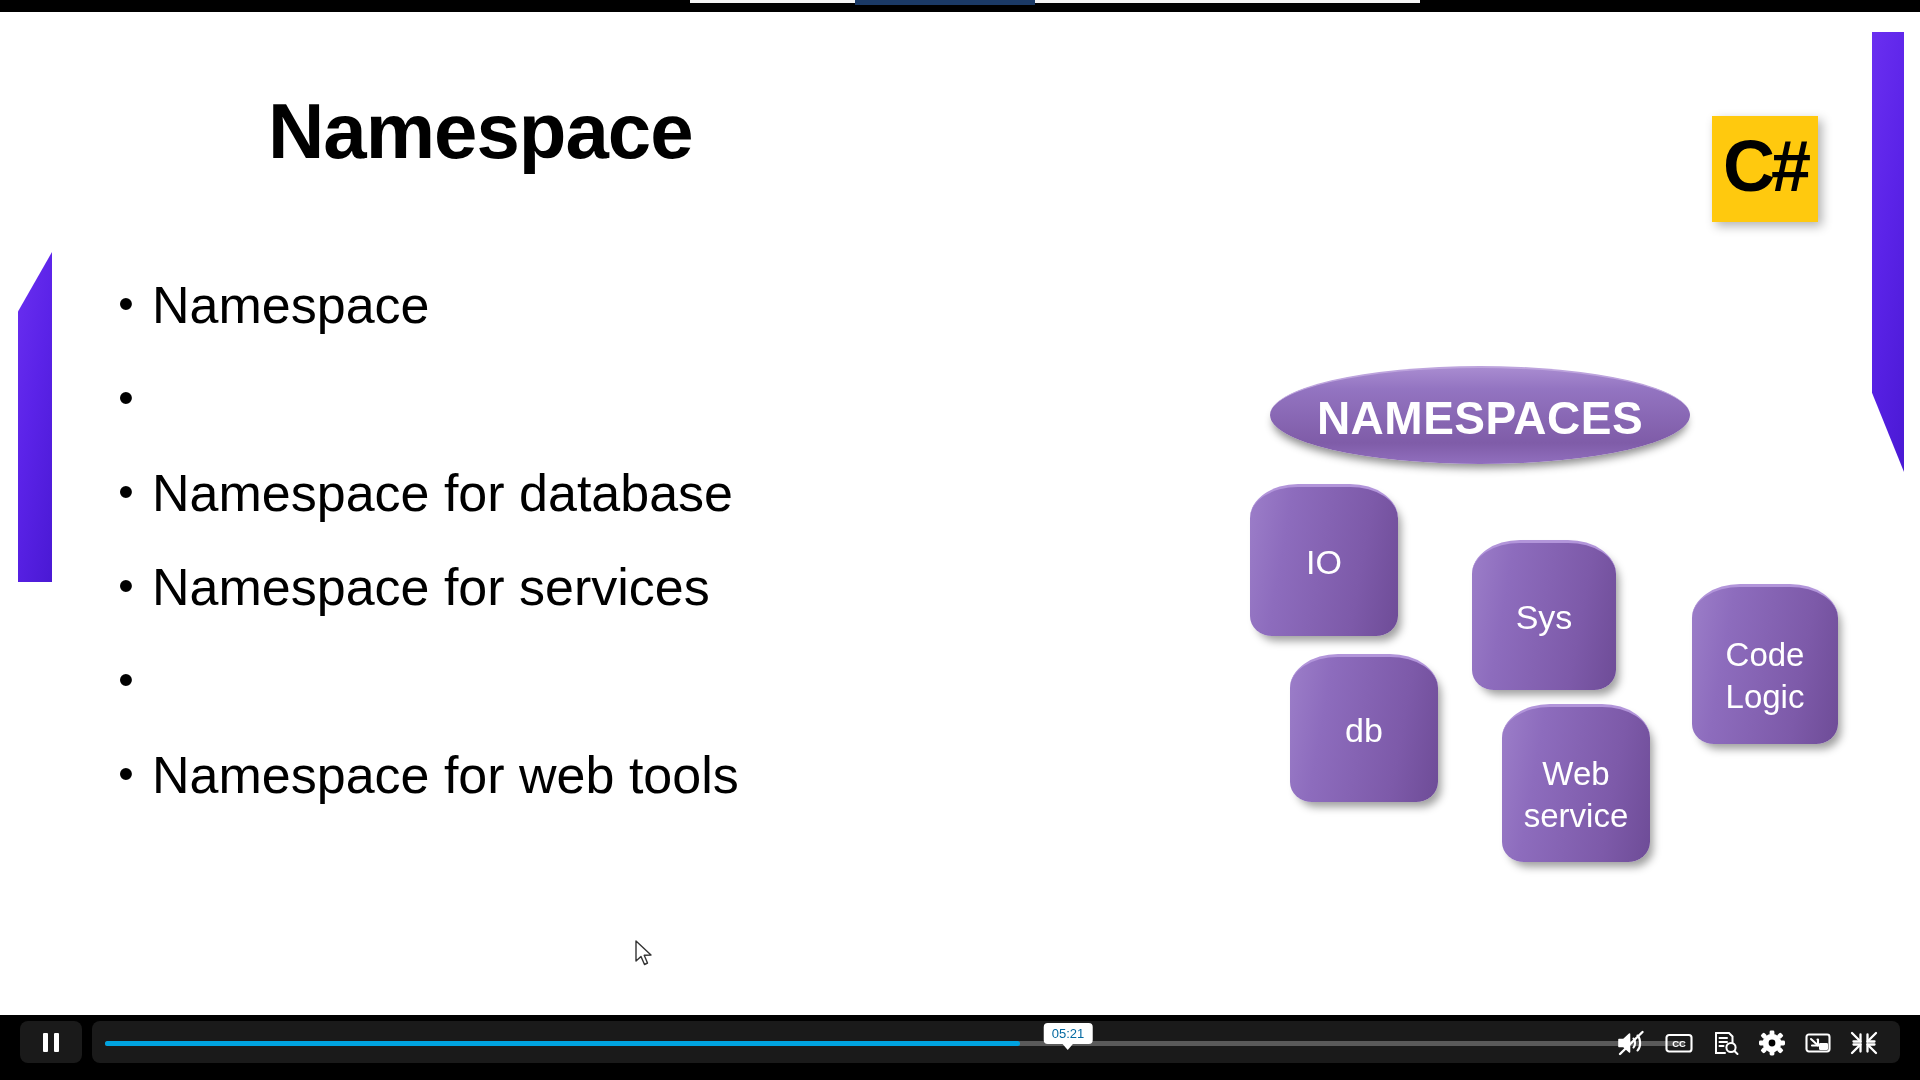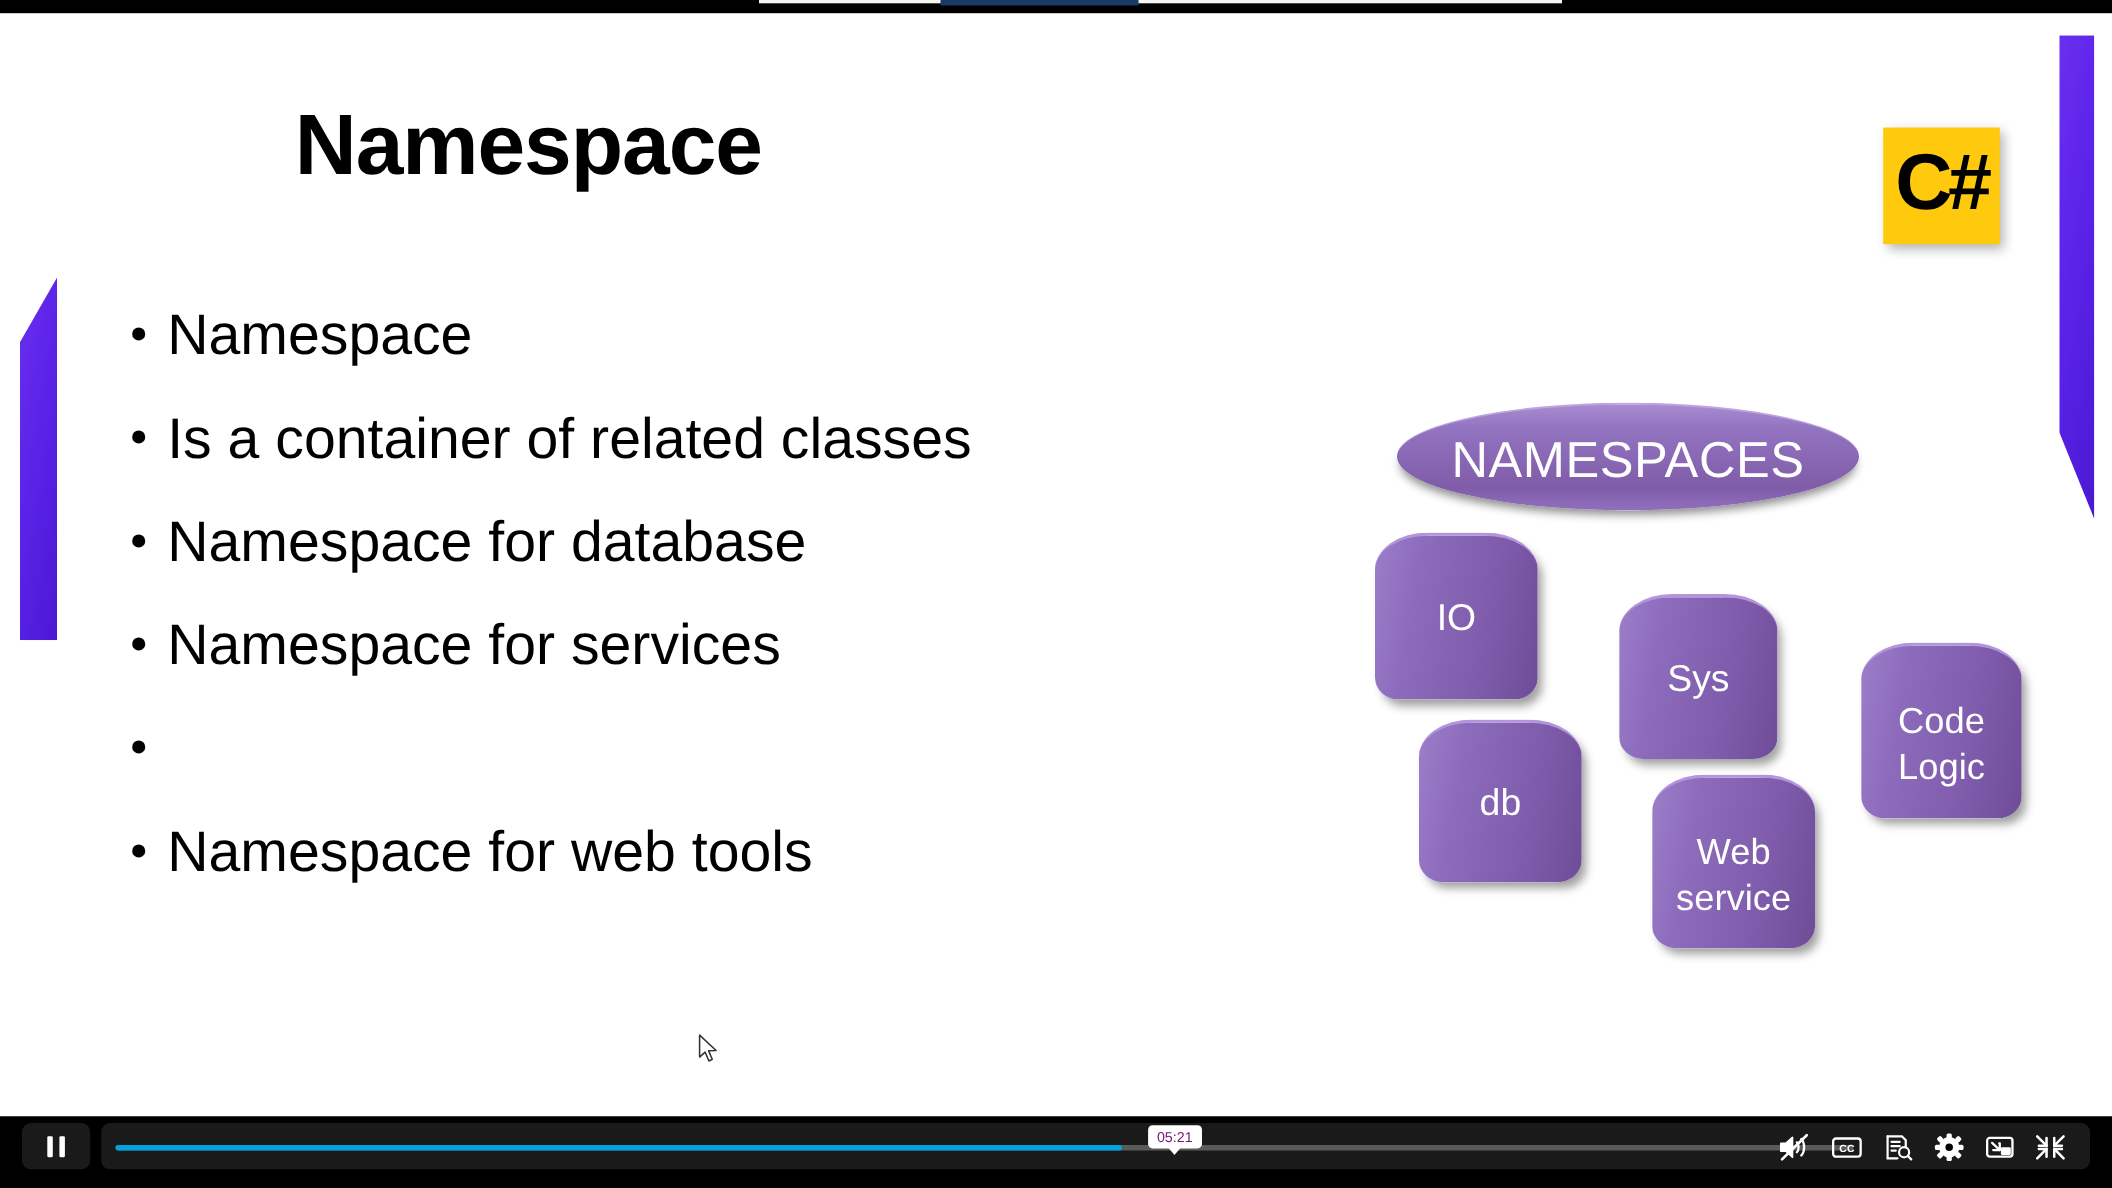--- a/index.html
+++ b/index.html
@@ -58,20 +58,21 @@
   
   .diagram { position:absolute; left:1250px; top:340px; width:640px; height:620px; }
 
   .banner {
     position:absolute; left:20px; top:14px; width:420px; height:98px;
     background:linear-gradient(180deg,#a88bd0 0%, #9374c1 22%, #7f5ca8 78%, #916fbe 100%);
     border-radius:210px / 49px;
     box-shadow:0 7px 9px -3px rgba(0,0,0,.45);
     display:flex; align-items:center; justify-content:center;
     border-top:2px solid #bda4dd;
+    font-weight:bold;
   }
   .banner-label {
     color:#fff; font-size:46px; letter-spacing:.5px; line-height:1;
     transform:translateY(2px);
   }
 
   .cyl {
     position:absolute;
     background:linear-gradient(100deg,#9c7ec9 0%, #8d6cbd 25%, #7d5aa9 72%, #6e4c97 100%);
     border-radius:48px 48px 22px 22px / 34px 34px 20px 20px;
@@ -108,21 +109,21 @@
     position:absolute; left:92px; top:6px; width:1808px; height:42px;
     background:#1a1a1a; border-radius:8px;
   }
   .track {
     position:absolute; left:13px; top:20px; width:1580px; height:5px;
     background:#5a5a5a; border-radius:3px;
   }
   .track-fill { position:absolute; left:0; top:0; height:5px; width:915px; background:#00a3e0; border-radius:3px; }
 
   .tooltip {
-    position:absolute; left:963px; top:-18px; background:#fff; color:#701a75;
+    position:absolute; left:963px; top:-18px; background:#fff; color:#0369a1;
     font-size:13px; padding:3px 8px; border-radius:4px; white-space:nowrap;
     transform:translateX(-50%);
   }
   .tooltip:after {
     content:""; position:absolute; left:50%; bottom:-6px; margin-left:-6px;
     border-left:6px solid transparent; border-right:6px solid transparent;
     border-top:7px solid #fff;
   }
 
   .ctl-icons { position:absolute; right:22px; top:4px; display:flex; align-items:center; gap:18px; height:36px;text-align:right; }
@@ -145,21 +146,20 @@
 
     <div class="slide-title">Namespace</div>
 
     <div class="bullets">
       <div class="bullet-row">
         <span class="bullet-dot">•</span>
         <span class="bullet-text">Namespace</span>
       </div>
       <div class="bullet-row">
         <span class="bullet-dot">•</span>
-        <span class="bullet-text">Is a container of related classes</span>
       </div>
       <div class="bullet-row">
         <span class="bullet-dot">•</span>
         <span class="bullet-text">Namespace for database</span>
       </div>
       <div class="bullet-row">
         <span class="bullet-dot">•</span>
         <span class="bullet-text">Namespace for services</span>
       </div>
       <div class="bullet-row">

